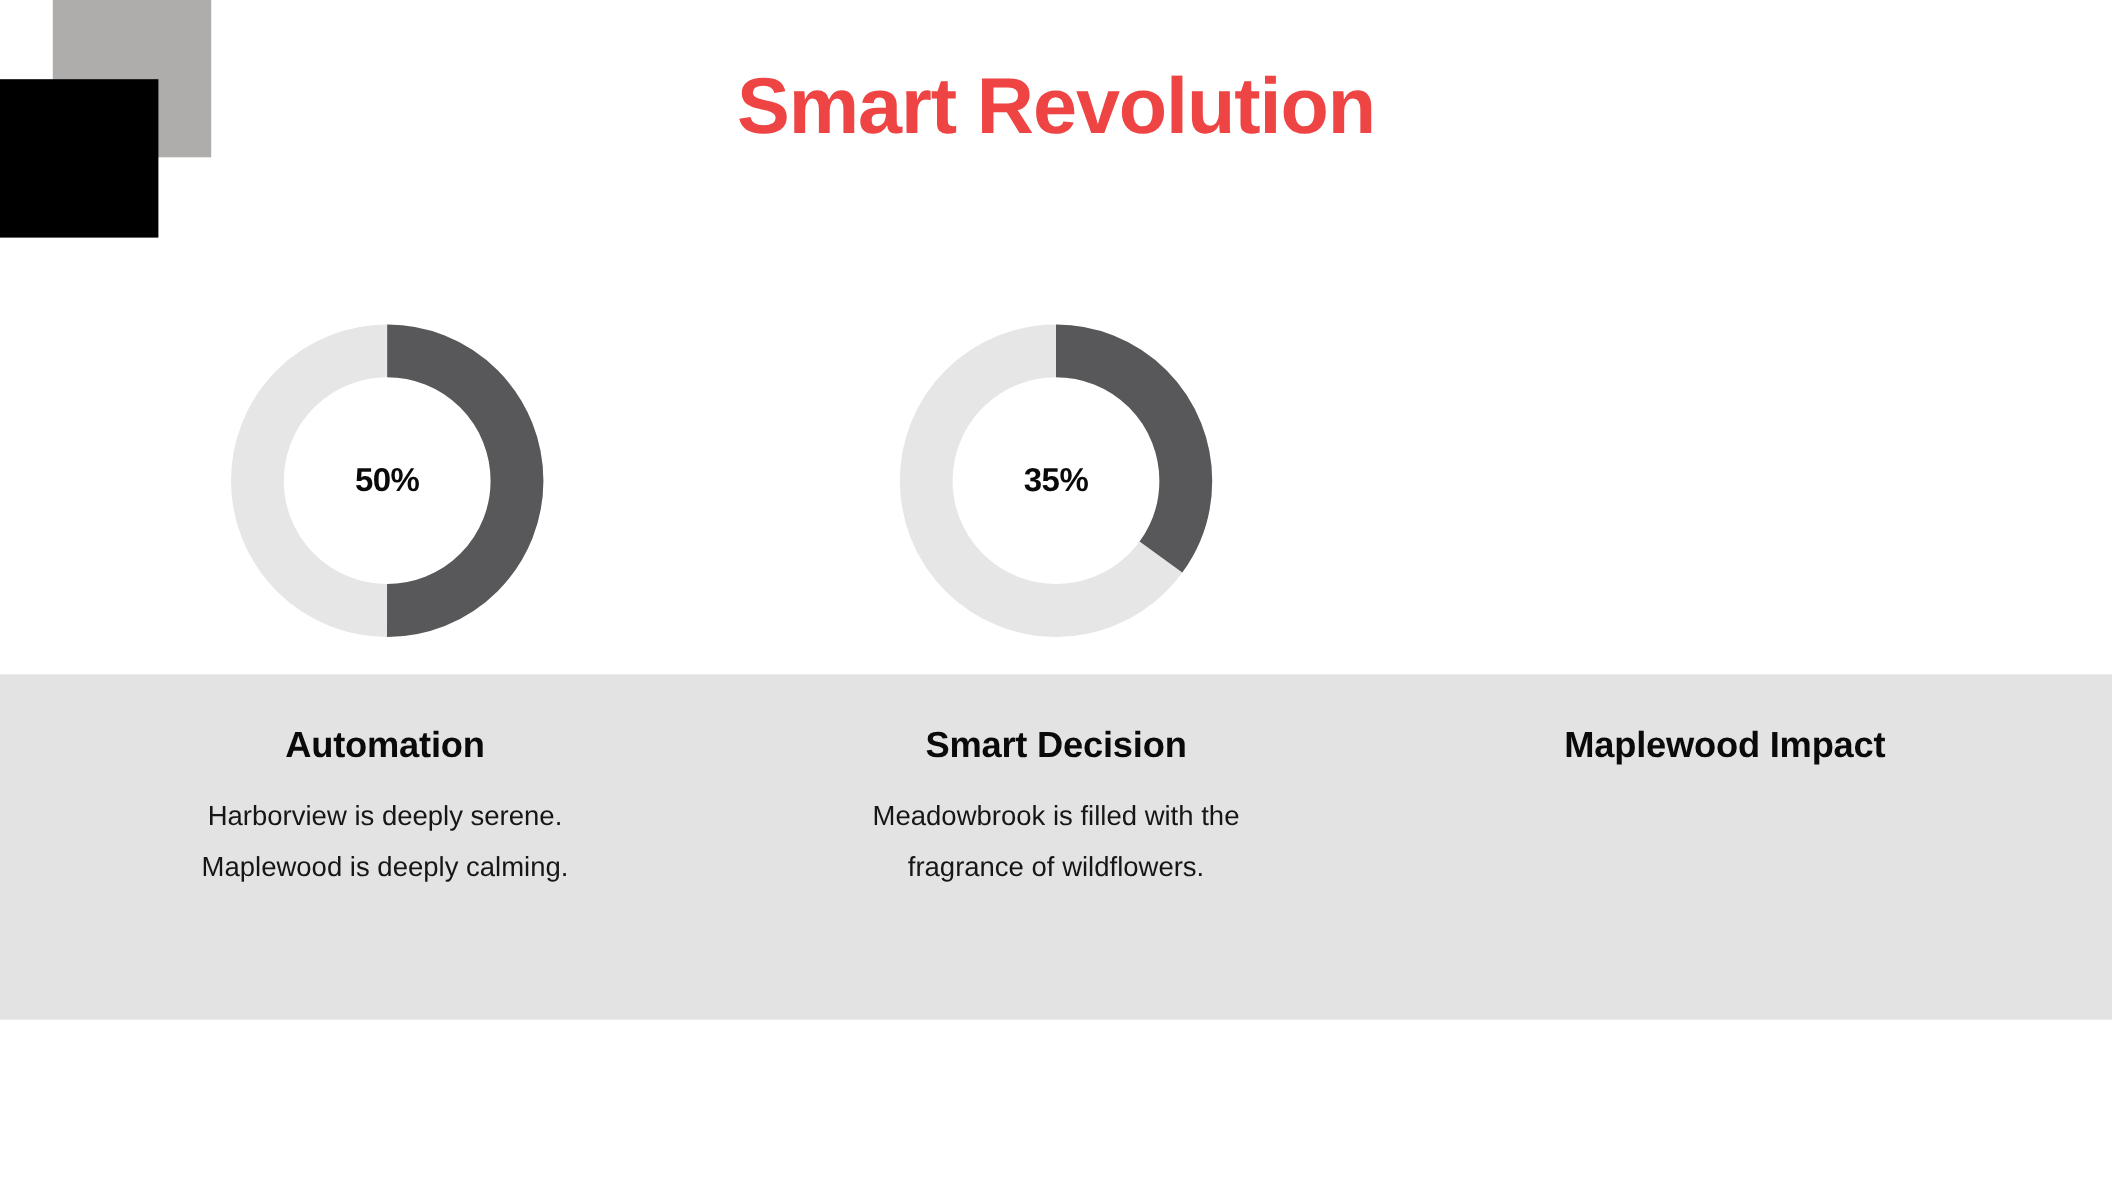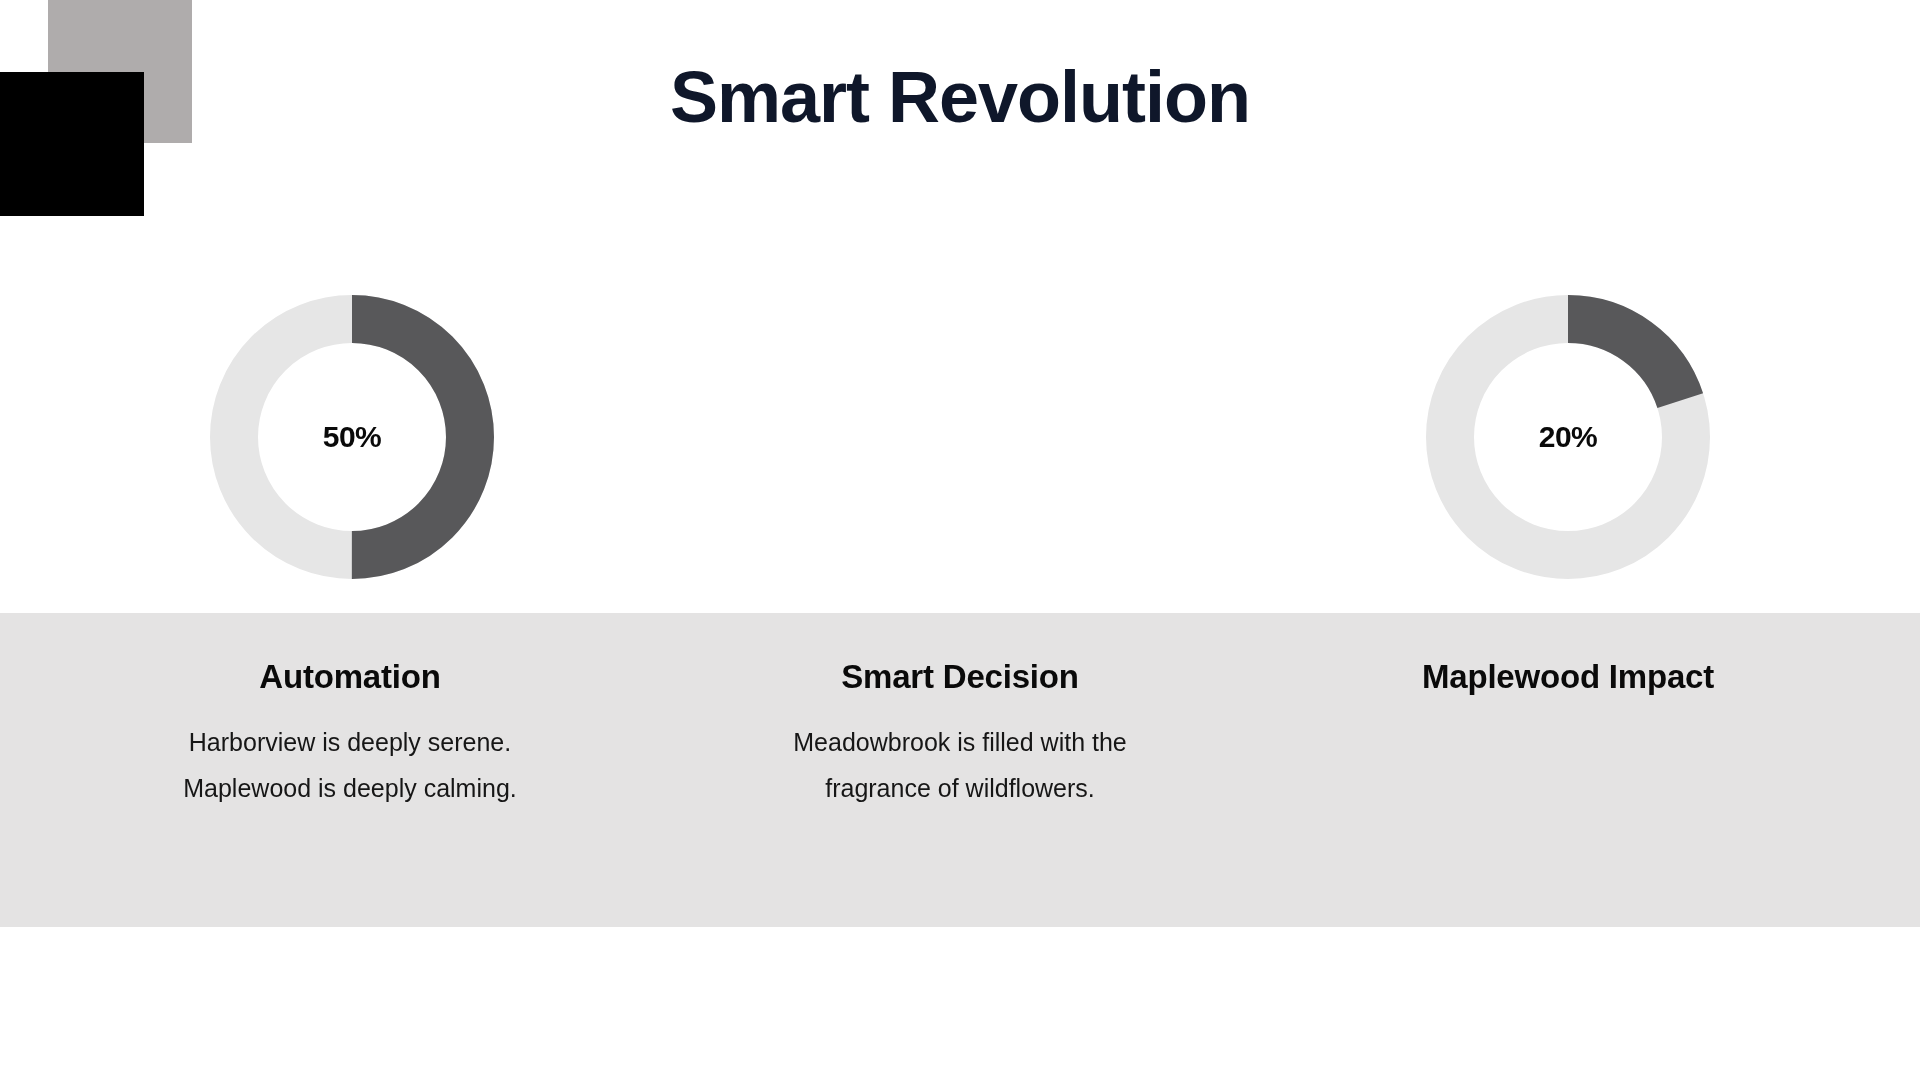--- a/index.html
+++ b/index.html
@@ -40,21 +40,21 @@
   
   .title {
     position: absolute;
     left: 0;
     top: 58px;
     width: 1920px;
     text-align: center;
     font-size: 72px;
     font-weight: 700;
     letter-spacing: -1px;
-    color: #0f172a;
+    color: #ef4444;
     line-height: 1.1;
     z-index: 3;
   }
 
   
   .donut-row {
     position: absolute;
     left: 0;
     top: 292px;
     width: 1920px;
@@ -147,28 +147,28 @@
 <div class="donut-row">
 
   <div class="donut-cell c1">
     <svg class="donut-svg" viewBox="0 0 290 290">
       <circle cx="145" cy="145" r="118" fill="none" stroke="#E6E6E6" stroke-width="48"></circle>
       <circle class="donut-arc" cx="145" cy="145" r="118" fill="none" stroke="#58585A" stroke-width="48" transform="rotate(-90 145 145)" stroke-dasharray="370.7079331235956 370.7079331235956" stroke-dashoffset="0"></circle>
     </svg>
     <div class="donut-label">50%</div>
   </div>
 
-
-  <div class="donut-cell c3">
+  <div class="donut-cell c2">
     <svg class="donut-svg" viewBox="0 0 290 290">
       <circle cx="145" cy="145" r="118" fill="none" stroke="#E6E6E6" stroke-width="48"></circle>
-      <circle class="donut-arc" cx="145" cy="145" r="118" fill="none" stroke="#58585A" stroke-width="48" transform="rotate(-90 145 145)" stroke-dasharray="148.28317324943825 593.132692997753" stroke-dashoffset="0"></circle>
+      <circle class="donut-arc" cx="145" cy="145" r="118" fill="none" stroke="#58585A" stroke-width="48" transform="rotate(-90 145 145)" stroke-dasharray="259.4955531865169 481.9203130606743" stroke-dashoffset="0"></circle>
     </svg>
-    <div class="donut-label">20%</div>
+    <div class="donut-label">35%</div>
   </div>
+
 
 </div>
 
 <div class="band"></div>
 
 <div class="cards">
 
   <div class="card c1">
     <div class="card-title">Automation</div>
     <div class="card-body">Harborview is deeply serene. Maplewood is deeply calming.</div>

